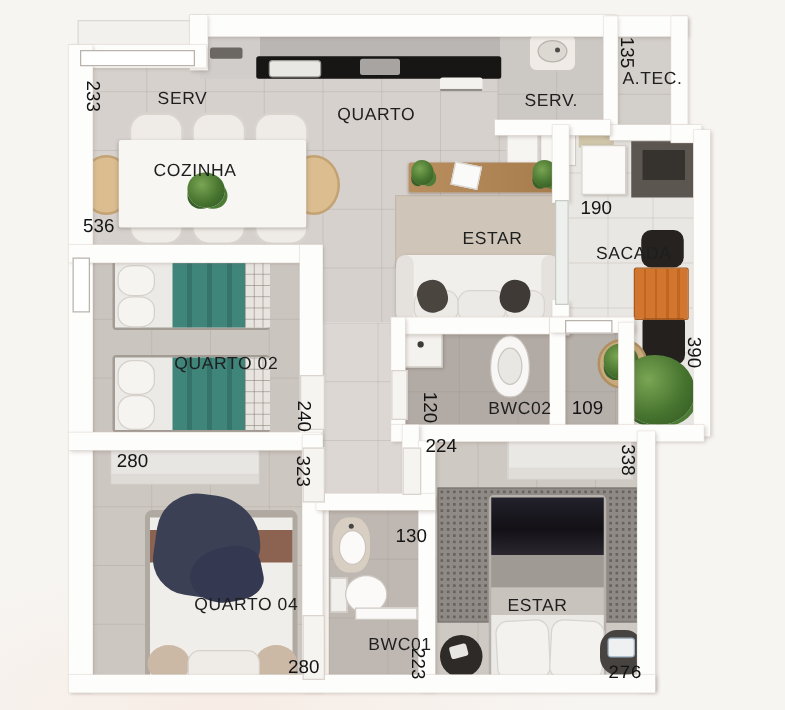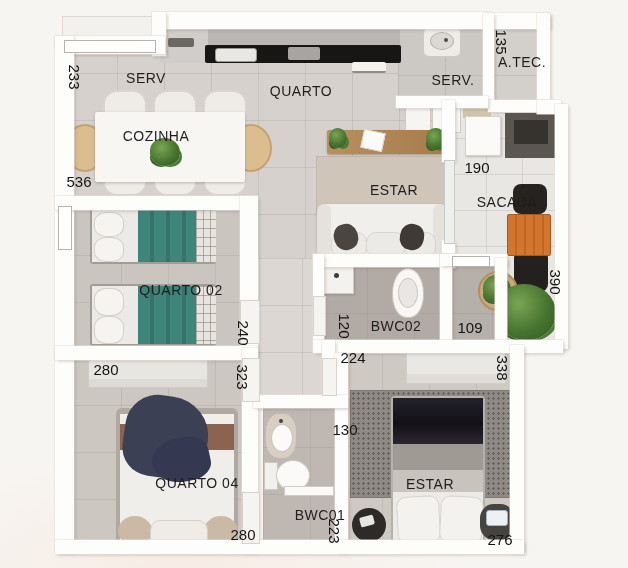--- a/index.html
+++ b/index.html
@@ -182,41 +182,41 @@
   <div class="door" style="left:322px;top:358px;width:13px;height:36px;"></div>
   <div class="door" style="left:242px;top:492px;width:16px;height:50px;"></div>
   <div class="door" style="left:444px;top:160px;width:9px;height:82px;background:#eef0ee;border-color:#c6cbc6;"></div>
   <div class="win" style="left:64px;top:40px;width:90px;height:11px;"></div>
   <div class="win" style="left:58px;top:206px;width:12px;height:42px;"></div>
   <div class="win" style="left:452px;top:256px;width:36px;height:9px;"></div>
   <div class="fur" style="left:62px;top:16px;width:98px;height:20px;background:#f3f1ee;border:1px solid #ddd8d2;z-index:5;"></div>
 
   <div class="lbl" style="left:146px;top:78px;">SERV</div>
   <div class="lbl" style="left:301px;top:91px;">QUARTO</div>
-  <div class="lbl" style="left:453px;top:80px;">SERV.</div>
+  <div class="lbl" style="left:441px;top:80px;">SERV.</div>
   <div class="lbl" style="left:522px;top:62px;">A.TEC.</div>
   <div class="lbl" style="left:156px;top:136px;">COZINHA</div>
   <div class="lbl" style="left:394px;top:190px;">ESTAR</div>
   <div class="lbl" style="left:507px;top:202px;">SACADA</div>
   <div class="lbl" style="left:181px;top:290px;">QUARTO 02</div>
-  <div class="lbl" style="left:396px;top:326px;">BWC02</div>
+  <div class="lbl" style="left:416px;top:326px;">BWC02</div>
   <div class="lbl" style="left:197px;top:483px;">QUARTO 04</div>
   <div class="lbl" style="left:320px;top:515px;">BWC01</div>
   <div class="lbl" style="left:430px;top:484px;">ESTAR</div>
 
   <div class="dim v" style="left:74px;top:77px;">233</div>
   <div class="dim" style="left:79px;top:181px;">536</div>
   <div class="dim v" style="left:501px;top:42px;">135</div>
   <div class="dim" style="left:477px;top:167px;">190</div>
   <div class="dim v" style="left:555px;top:282px;">390</div>
   <div class="dim v" style="left:243px;top:333px;">240</div>
   <div class="dim" style="left:106px;top:369px;">280</div>
   <div class="dim v" style="left:242px;top:377px;">323</div>
   <div class="dim v" style="left:344px;top:326px;">120</div>
   <div class="dim" style="left:470px;top:327px;">109</div>
   <div class="dim" style="left:353px;top:357px;">224</div>
   <div class="dim v" style="left:502px;top:368px;">338</div>
-  <div class="dim" style="left:329px;top:429px;margin-left:16px;">130</div>
+  <div class="dim" style="left:329px;top:429px;">130</div>
   <div class="dim v" style="left:334px;top:531px;">223</div>
   <div class="dim" style="left:243px;top:534px;">280</div>
-  <div class="dim" style="left:500px;top:539px;">276</div>
+  <div class="dim" style="left:500px;top:539px;font-family:Liberation Mono, monospace;">276</div>
 
 </div>
 
 </body></html>

